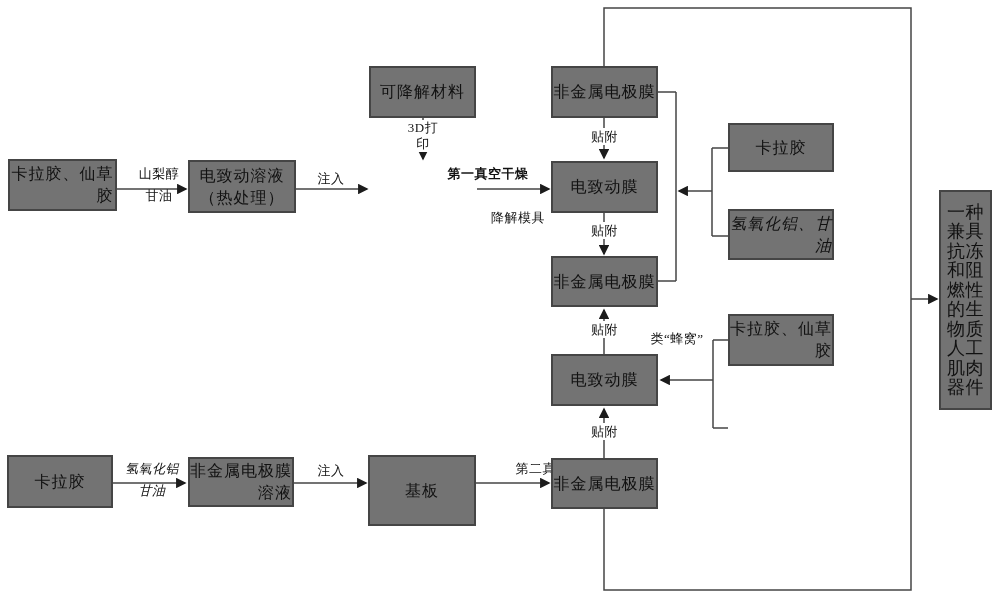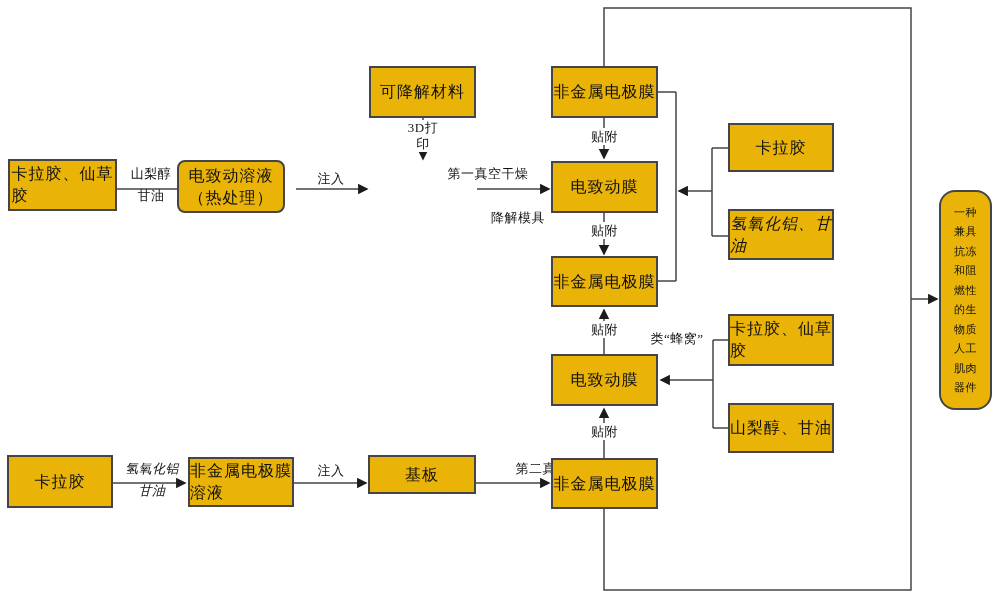--- a/index.html
+++ b/index.html
@@ -2,25 +2,25 @@
 <html><head>
 <meta charset="utf-8">
 <style>
   html,body{margin:0;padding:0;background:#ffffff;}
   #stage{
     position:relative;width:1000px;height:598px;background:#ffffff;overflow:hidden;
     font-family:"Liberation Serif","DejaVu Serif",serif;color:#111111;
   }
   #wires{position:absolute;left:0;top:0;width:1000px;height:598px;}
   .node{
-    position:absolute;box-sizing:border-box;border:2px solid #454545;background:#eab308;
-    display:flex;align-items:center;justify-content:center;text-align:left;
+    position:absolute;box-sizing:border-box;border:2px solid #454545;background:#737373;
+    display:flex;align-items:center;justify-content:center;text-align:right;
     white-space:pre-line;font-size:16px;letter-spacing:1px;line-height:22px;
   }
-  .node.final{font-size:11px;letter-spacing:0.5px;line-height:19.5px;border-radius:16px;}
+  .node.final{font-size:18px;letter-spacing:0.5px;line-height:19.5px;}
   .lbl{
     position:absolute;font-size:13px;text-align:center;white-space:pre-line;
     line-height:22px;letter-spacing:0.5px;
   }
   .lbl.masked{background:#ffffff;line-height:17px;}
   .lbl.tight{line-height:16px;text-align:center;}
 </style>
 </head>
 <body>
 
@@ -62,56 +62,55 @@
       <path d="M713,380 H661" marker-end="url(#arr)"></path>
 
       <path d="M113,483 H185" marker-end="url(#arr)"></path>
       <path d="M294,483 H366" marker-end="url(#arr)"></path>
       <path d="M476,483 H549" marker-end="url(#arr)"></path>
 
       <path d="M911,299 H937" marker-end="url(#arr)"></path>
     </g>
   </svg>
 
-  <div class="lbl" style="left:122px;top:163px;width:58px;">山梨醇
+  <div class="lbl" style="left:130px;top:163px;width:58px;">山梨醇
 甘油</div>
   <div class="lbl" style="left:314px;top:168px;width:34px;">注入</div>
   <div class="lbl masked tight" style="left:402px;top:120px;width:42px;">3D打
 印</div>
-  <div class="lbl" style="left:443px;top:166px;width:90px;line-height:15px;">第一真空干燥</div>
+  <div class="lbl" style="left:443px;top:166px;width:90px;line-height:15px;font-weight:bold;">第一真空干燥</div>
   <div class="lbl" style="left:488px;top:210px;width:60px;line-height:15px;">降解模具</div>
   <div class="lbl masked" style="left:588px;top:128px;width:33px;">贴附</div>
   <div class="lbl masked" style="left:588px;top:222px;width:33px;">贴附</div>
   <div class="lbl masked" style="left:588px;top:321px;width:33px;">贴附</div>
   <div class="lbl masked" style="left:588px;top:423px;width:33px;">贴附</div>
   <div class="lbl" style="left:647px;top:330px;width:60px;line-height:17px;">类“蜂窝”</div>
   <div class="lbl" style="left:120px;top:458px;width:64px;font-style:italic;">氢氧化铝
 甘油</div>
   <div class="lbl" style="left:314px;top:460px;width:34px;">注入</div>
   <div class="lbl" style="left:470px;top:461px;width:88px;line-height:15px;margin-left:42px;">第二真空干燥</div>
 
   <div class="node" style="left:8px;top:159px;width:109px;height:52px;">卡拉胶、仙草
 胶</div>
-  <div class="node" style="left:177px;top:160px;width:108px;height:53px;border-radius:8px;">电致动溶液
+  <div class="node" style="left:188px;top:160px;width:108px;height:53px;">电致动溶液
 （热处理）</div>
   <div class="node" style="left:369px;top:66px;width:107px;height:52px;">可降解材料</div>
   <div class="node" style="left:551px;top:66px;width:107px;height:52px;">非金属电极膜</div>
   <div class="node" style="left:551px;top:161px;width:107px;height:52px;">电致动膜</div>
   <div class="node" style="left:728px;top:123px;width:106px;height:49px;">卡拉胶</div>
   <div class="node" style="left:728px;top:209px;width:106px;height:51px;font-style:italic;">氢氧化铝、甘
 油</div>
   <div class="node" style="left:551px;top:256px;width:107px;height:51px;">非金属电极膜</div>
   <div class="node" style="left:728px;top:314px;width:106px;height:52px;">卡拉胶、仙草
 胶</div>
-  <div class="node" style="left:728px;top:403px;width:106px;height:50px;">山梨醇、甘油</div>
   <div class="node" style="left:551px;top:354px;width:107px;height:52px;">电致动膜</div>
   <div class="node" style="left:7px;top:455px;width:106px;height:53px;">卡拉胶</div>
   <div class="node" style="left:188px;top:457px;width:106px;height:50px;">非金属电极膜
 溶液</div>
-  <div class="node" style="left:368px;top:455px;width:108px;height:39px;">基板</div>
+  <div class="node" style="left:368px;top:455px;width:108px;height:71px;">基板</div>
   <div class="node" style="left:551px;top:458px;width:107px;height:51px;">非金属电极膜</div>
   <div class="node final" style="left:939px;top:190px;width:53px;height:220px;">一种
 兼具
 抗冻
 和阻
 燃性
 的生
 物质
 人工
 肌肉

